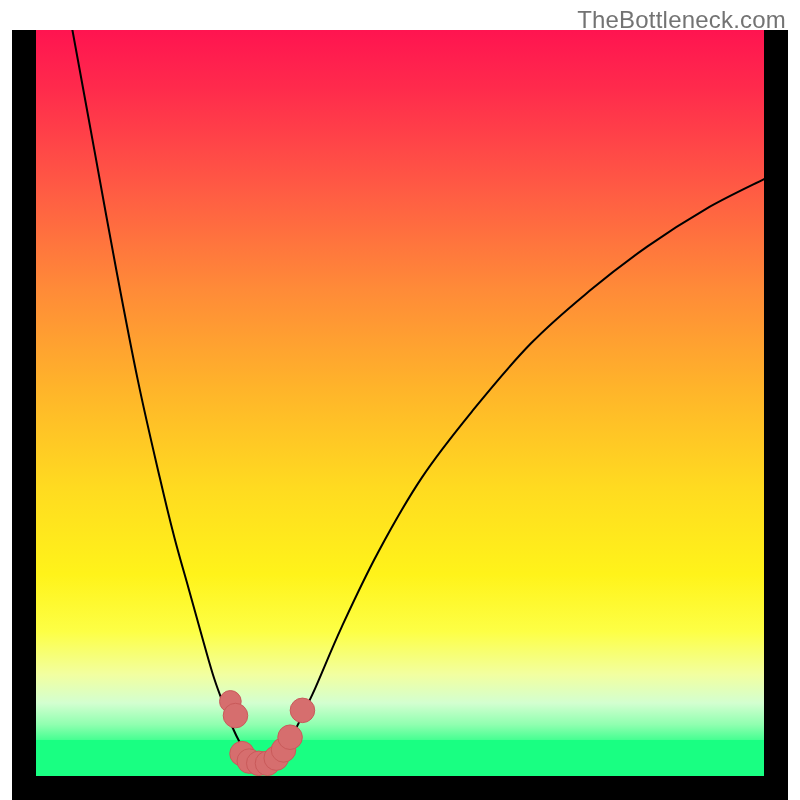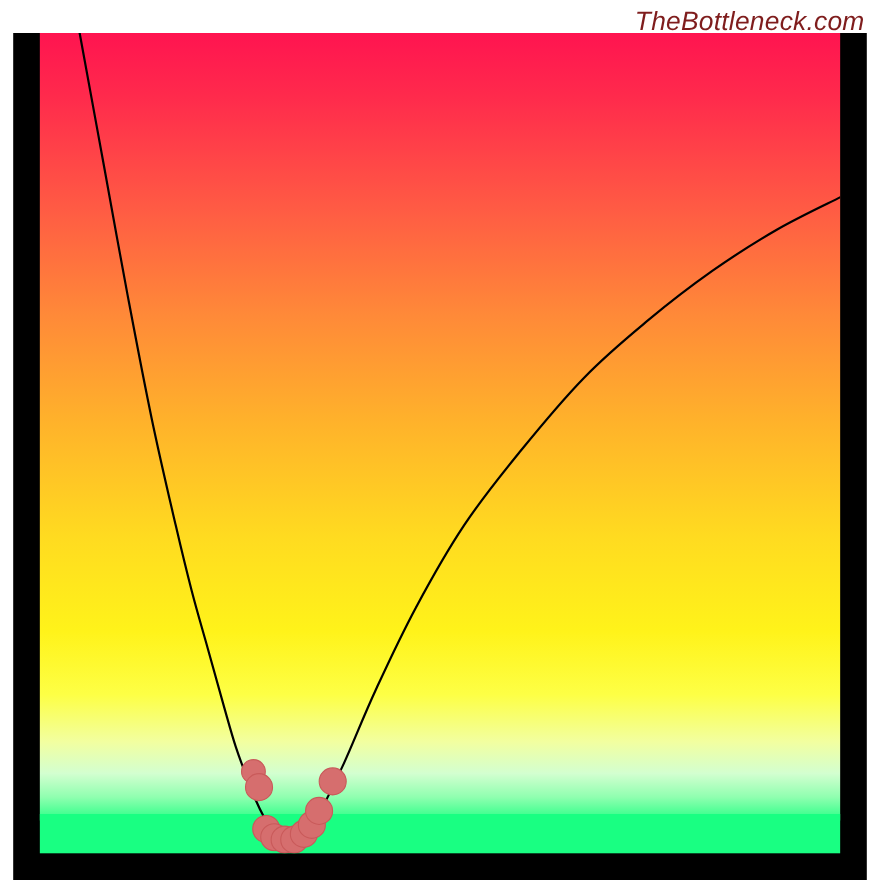--- a/index.html
+++ b/index.html
@@ -15,25 +15,24 @@
     position: relative;
     width: 800px;
     height: 800px;
   }
   .watermark {
     position: absolute;
     top: 6px;
     right: 14px;
     font-size: 24px;
     font-weight: 500;
-    color: #7f1d1d;
+    color: #737373;
     letter-spacing: 0.2px;
     z-index: 5;
     user-select: none;
-    font-style: italic;
   }
   .plot-outer {
     position: absolute;
     left: 12px;
     top: 30px;
     width: 776px;
     height: 770px;
     background: #000000;
   }
   .plot-inner {

